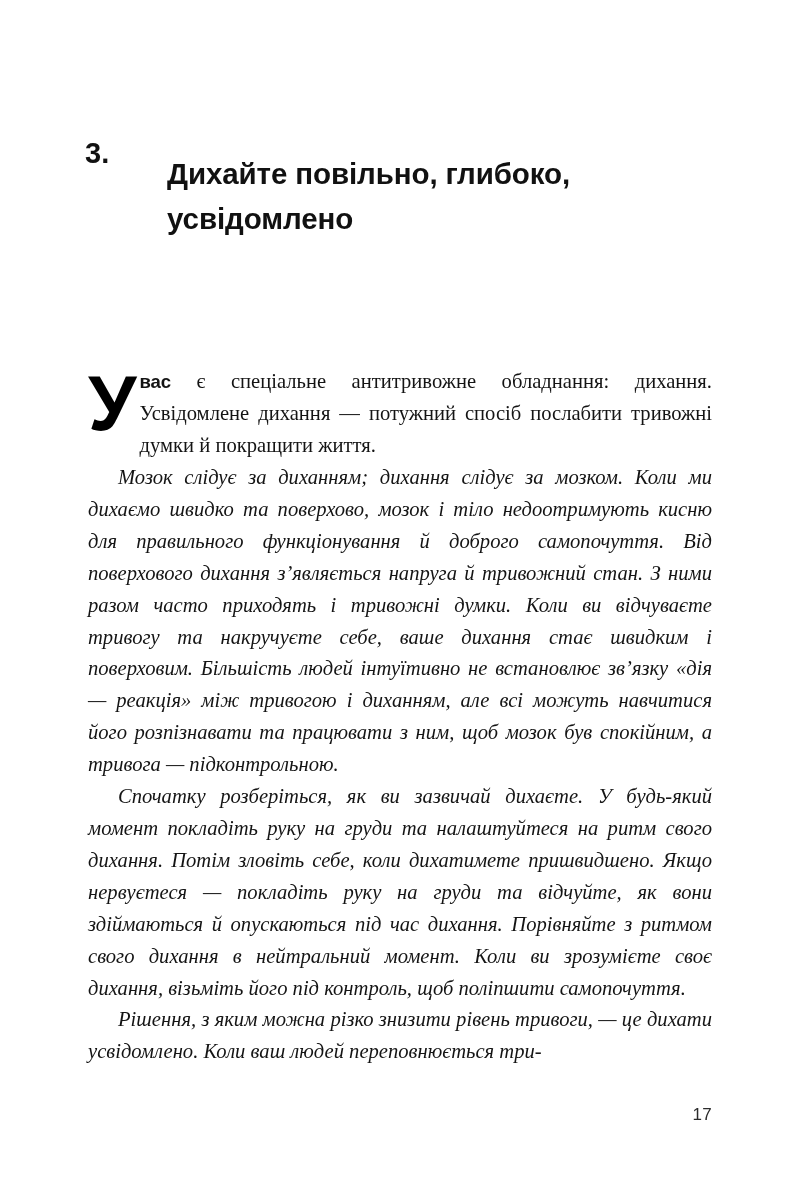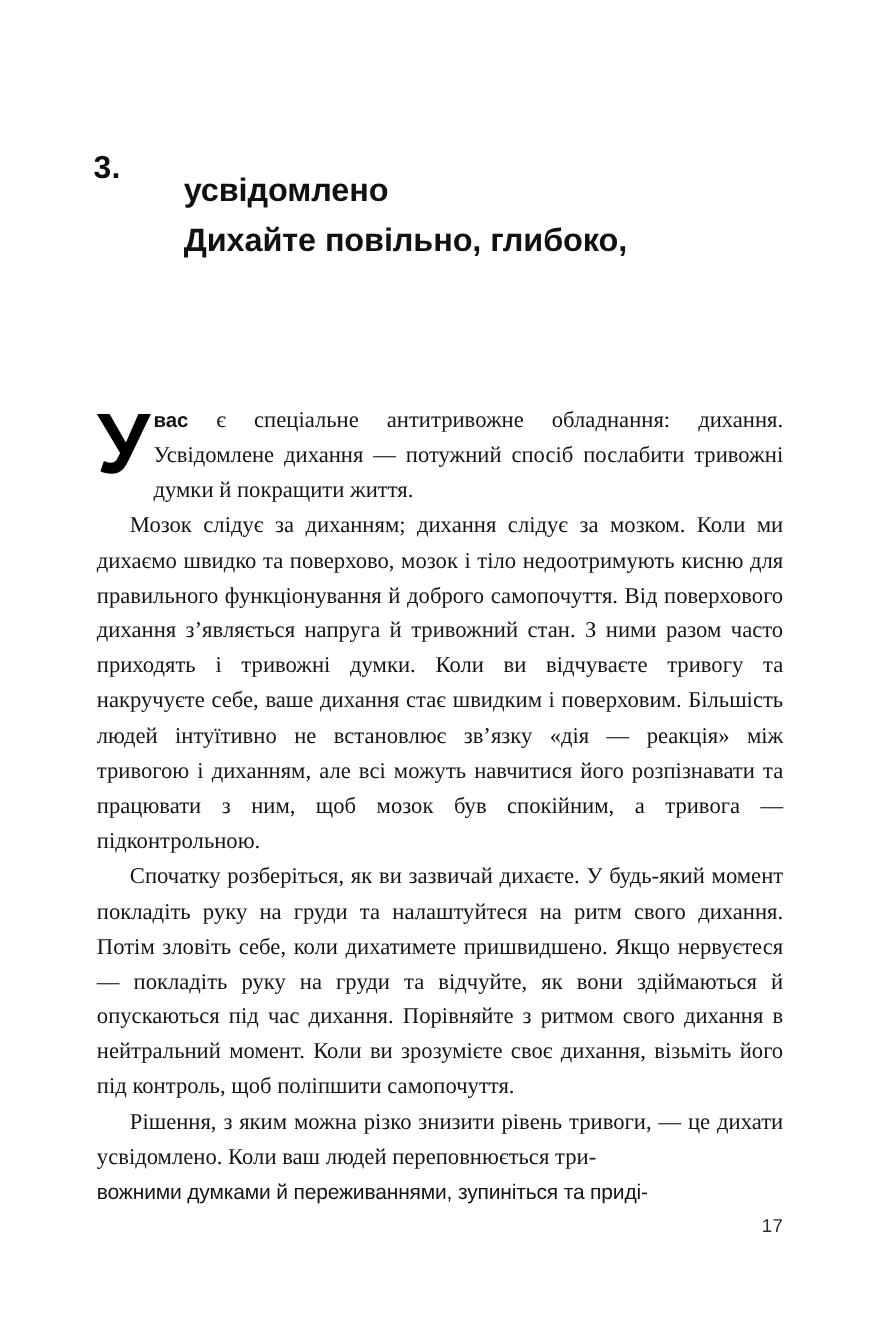--- a/index.html
+++ b/index.html
@@ -70,20 +70,21 @@
     text-align: justify;
     text-justify: inter-word;
     margin: 0;
     color: #141414;
     hyphens: manual;
     -webkit-hyphens: manual;
   }
 
   p.para + p.para {
     text-indent: 30px;
+    font-style: italic;
   }
 
   
   p.para-first {
     min-height: 96px;
   }
 
   .dropcap {
     float: left;
     font-family: "Liberation Sans", sans-serif;
@@ -124,41 +125,40 @@
   }
 </style>
 </head>
 <body>
 
 <div class="page">
 
   <div class="chapter-head">
     <div class="chapter-number">3.</div>
     <h1 class="chapter-title">
+      <span class="title-line">Дихайте повільно, глибоко,</span>
       <span class="title-line">усвідомлено</span>
-      <span class="title-line">Дихайте повільно, глибоко,</span>
     </h1>
   </div>
 
   <div class="body-col">
 
     <p class="para para-first">
       <span class="dropcap">У</span><span class="lead-in">вас</span><span> є спеціальне антитривожне обладнання: дихання. Усвідомлене дихання — потужний спосіб послабити тривожні думки й покращити життя.</span>
     </p>
 
     <p class="para">
       <span>Мозок слідує за диханням; дихання слідує за мозком. Коли ми дихаємо швидко та поверхово, мозок і тіло недоотримують кисню для правильного функціонування й доброго самопочуття. Від поверхового дихання з’являється напруга й тривожний стан. З ними разом часто приходять і тривожні думки. Коли ви відчуваєте тривогу та накручуєте себе, ваше дихання стає швидким і поверховим. Більшість людей інтуїтивно не встановлює зв’язку «дія — реакція» між тривогою і диханням, але всі можуть навчитися його розпізнавати та працювати з ним, щоб мозок був спокійним, а тривога — підконтрольною.</span>
     </p>
 
     <p class="para">
       <span>Спочатку розберіться, як ви зазвичай дихаєте. У будь-який момент покладіть руку на груди та налаштуйтеся на ритм свого дихання. Потім зловіть себе, коли дихатимете пришвидшено. Якщо нервуєтеся  — покладіть руку на груди та відчуйте, як вони здіймаються й опускаються під час дихання. Порівняйте з ритмом свого дихання в нейтральний момент. Коли ви зрозумієте своє дихання, візьміть його під контроль, щоб поліпшити самопочуття.</span>
     </p>
 
     <p class="para">
       <span>Рішення, з яким можна різко знизити рівень тривоги, — це дихати усвідомлено. Коли ваш людей переповнюється три</span><span>-</span><br>
-      <span class="sans-line">вожними думками й переживаннями, зупиніться та приді-</span>
     </p>
 
   </div>
 
   <div class="folio">17</div>
 
 </div>
 
 </body></html>

